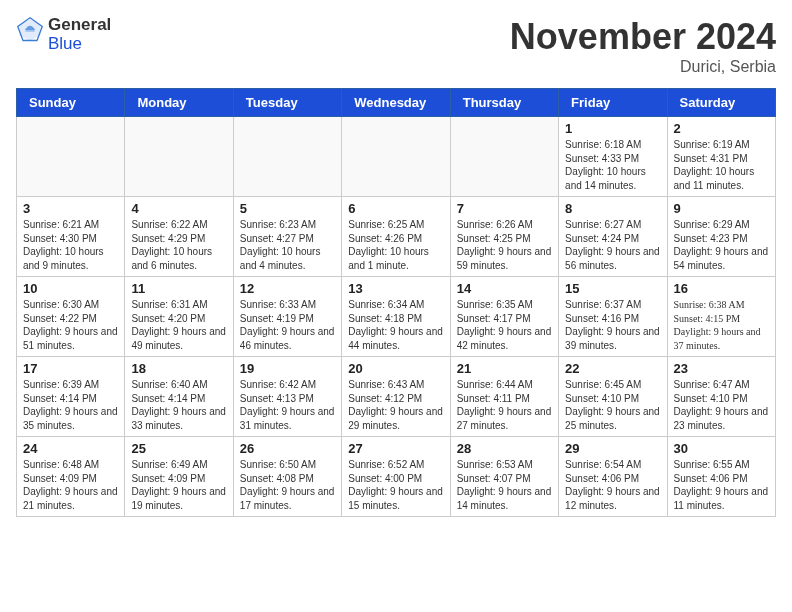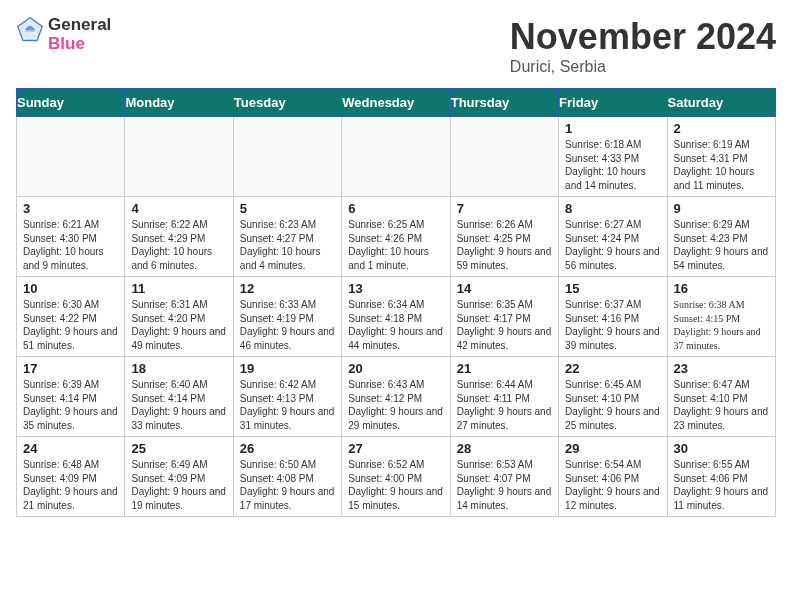--- a/index.html
+++ b/index.html
@@ -24,40 +24,40 @@
     .logo-text {
       display: flex;
       flex-direction: column;
       line-height: 1.1;
     }
     .logo-icon {
       width: 28px;
       height: 28px;
     }
     .title-area {
-      text-align: left;
+      text-align: right;
     }
     .month-title {
       font-size: 36px;
       font-weight: bold;
       color: #333;
     }
     .location {
       font-size: 16px;
       color: #555;
     }
     .calendar {
       width: 100%;
       border-collapse: collapse;
     }
     .calendar th {
-      background-color: #0f766e;
+      background-color: #1d4ed8;
       color: #fff;
       text-align: left;
-      padding: 6px 0;
+      padding: 6px 12px;
       font-size: 13px;
       font-weight: bold;
       border: 1px solid #2a5fa5;
     }
     .calendar td {
       vertical-align: top;
       padding: 4px 6px;
       border: 1px solid #ccc;
       font-size: 10.5px;
       color: #333;
@@ -88,21 +88,21 @@
 <div class="header">
   <div class="logo">
     <svg class="logo-icon" viewBox="0 0 32 32" xmlns="http://www.w3.org/2000/svg">
       <polygon points="16,4 28,10 28,22 16,28 4,22 4,10" fill="#3a7bd5" opacity="0.15"></polygon>
       <polygon points="16,2 30,12 24,28 8,28 2,12" fill="none" stroke="#3a7bd5" stroke-width="1.5"></polygon>
       <path d="M10,16 Q16,6 22,16" fill="#3a7bd5" opacity="0.7"></path>
       <path d="M10,18 Q16,8 22,18" fill="#5a9be5" opacity="0.5"></path>
     </svg>
     <div class="logo-text">
       <span style="font-size:17px;font-weight:bold;color:#333;">General</span>
-      <span style="font-size:17px;font-weight:bold;color:#ec4899;">Blue</span>
+      <span style="font-size:17px;font-weight:normal;color:#1d4ed8;">Blue</span>
     </div>
   </div>
   <div class="title-area">
     <div class="month-title">November 2024</div>
     <div class="location">Durici, Serbia</div>
   </div>
 </div>
 
 <table class="calendar">
   <thead>

